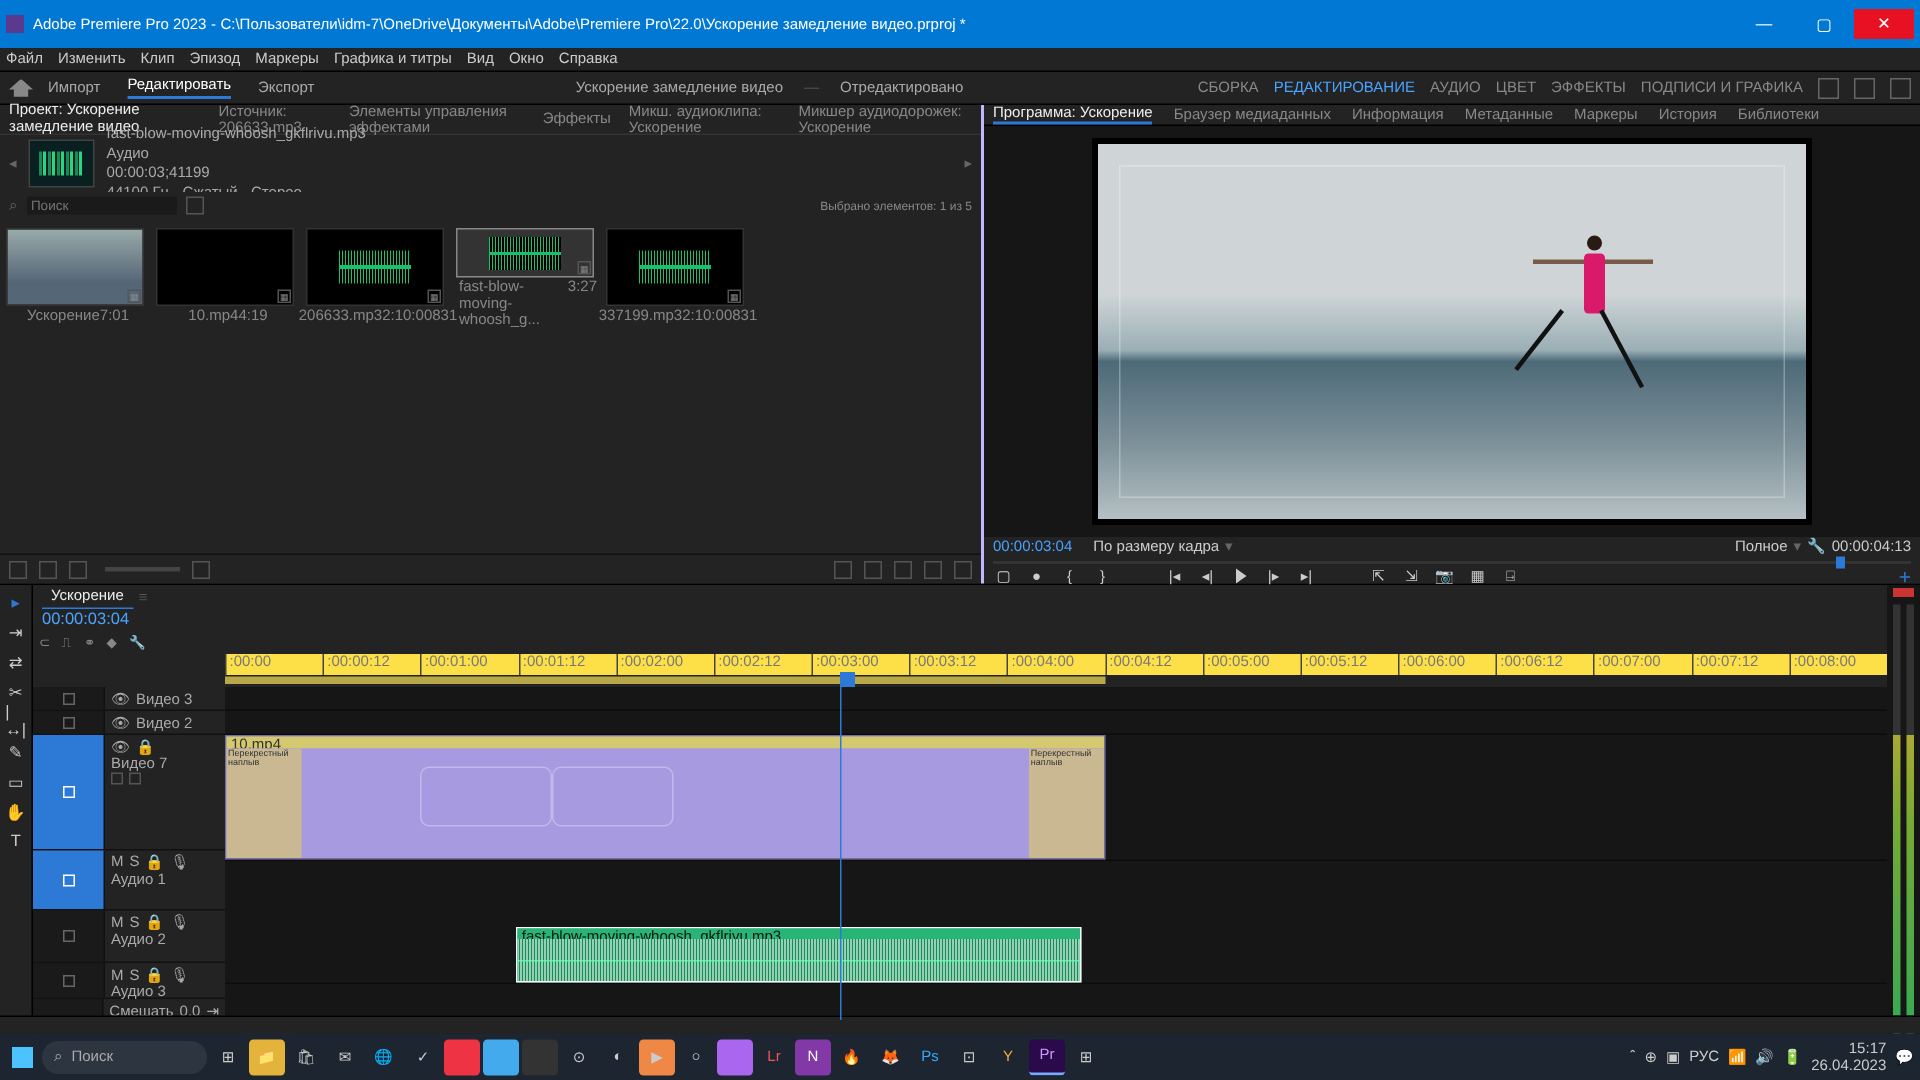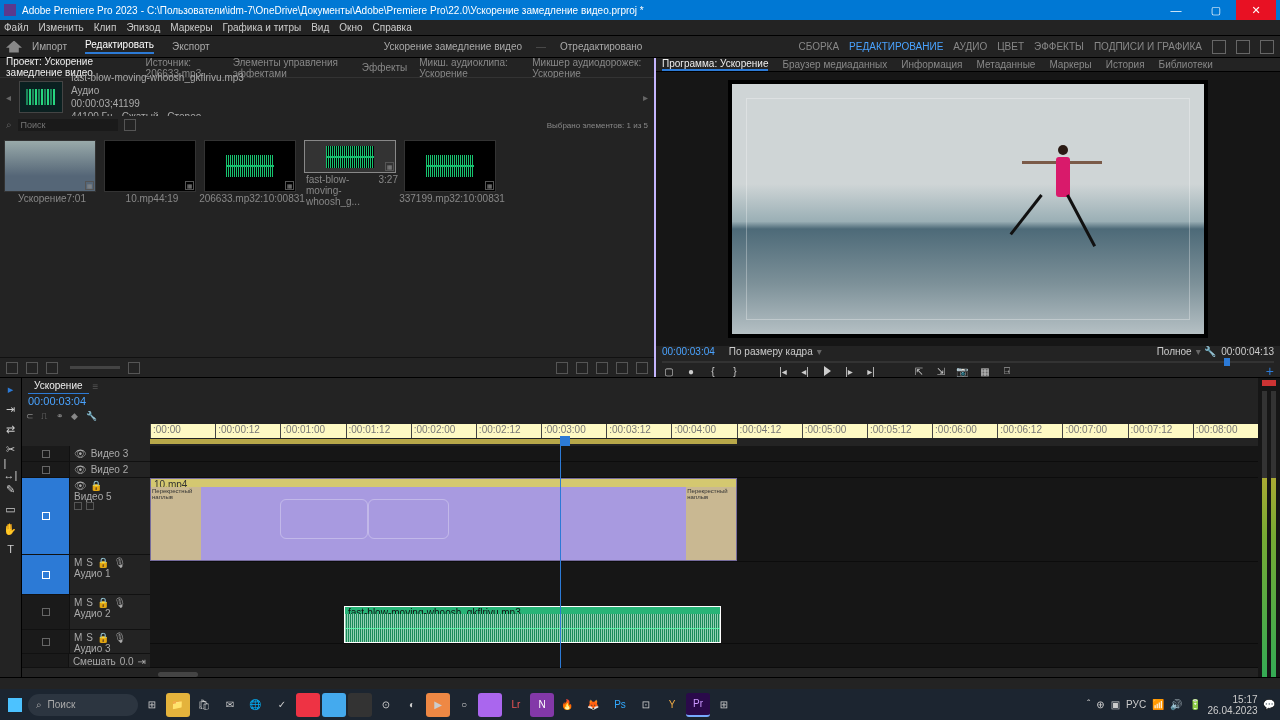--- a/index.html
+++ b/index.html
@@ -1,18 +1,18 @@
 <!DOCTYPE html>
 <html><head>
 <meta charset="utf-8">
 <style>
 *{margin:0;padding:0;box-sizing:border-box;font-family:'Segoe UI',Tahoma,sans-serif;font-size:10px;user-select:none}
 body{background:#1e1e1e;color:#ccc;width:1280px;height:720px;overflow:hidden;position:relative}
 
-.titlebar{height:20px;background:#0078d4;display:flex;align-items:center;padding:0 4px;color:#fff;font-size:9px}
+.titlebar{height:32px;background:#0078d4;display:flex;align-items:center;padding:0 4px;color:#fff;font-size:9px}
 .titlebar .icon{width:12px;height:12px;background:#5a3a8e;margin-right:6px}
 .titlebar .spacer{flex:1}
 .titlebar .winbtn{width:40px;text-align:center;font-size:11px}
 .titlebar .close{background:#e81123;height:20px;line-height:20px}
 
 .menubar{height:16px;background:#232323;display:flex;align-items:center;padding:0 4px;gap:10px;font-size:9px;color:#ccc;border-bottom:1px solid #000}
 .menubar span{cursor:pointer}
 .topbar{height:22px;background:#232323;display:flex;align-items:center;padding:0 6px;border-bottom:1px solid #000}
 .topbar .home{width:16px;height:12px;background:#888;margin-right:10px;clip-path:polygon(50% 0,100% 60%,80% 60%,80% 100%,20% 100%,20% 60%,0 60%)}
 .topbar .item{margin-right:18px;font-size:10px;color:#aaa;cursor:pointer}
@@ -94,21 +94,21 @@
 .tl-head{height:14px;display:flex}
 .tl-head .left{width:128px;background:#232323;display:flex;align-items:center;padding:0 6px}
 .tl-head .tc{color:#4aa3ff;font-size:11px}
 .tl-head .right{flex:1;background:#232323}
 .tl-toolbar{height:16px;display:flex}
 .tl-toolbar .left{width:128px;display:flex;align-items:center;gap:5px;padding:0 4px;background:#232323}
 .tl-toolbar .ti{width:10px;height:10px;color:#888;font-size:9px}
 .tl-toolbar .right{flex:1;background:#232323}
 .ruler{height:14px;display:flex}
 .ruler .left{width:128px;background:#232323}
-.ruler .right{flex:1;background:#fef9c3;display:flex;font-size:7px;color:#777;position:relative}
+.ruler .right{flex:1;background:#fde047;display:flex;font-size:7px;color:#777;position:relative}
 .ruler .tick{flex:1;border-left:1px solid #444;padding-left:2px}
 .workarea{height:8px;display:flex}
 .workarea .left{width:128px;background:#232323}
 .workarea .right{flex:1;background:#232323;position:relative}
 .workarea .bar{position:absolute;left:0;top:1px;height:5px;width:53%;background:#b8a849}
 .workarea .playhead{position:absolute;left:37%;top:-2px;width:10px;height:10px;background:#2c7ad6}
 .tracks{flex:1;display:flex;overflow:hidden}
 .trackheads{width:128px;background:#232323;display:flex;flex-direction:column}
 .th{display:flex;border-bottom:1px solid #111}
 .th.v3{height:16px}
@@ -465,21 +465,21 @@
         <div class="th v1">
             <div class="patch on">
               <div class="sq" style="border-color:#fff"></div>
             </div>
             <div class="ctrl">
               <div class="row">
                 <span>👁</span>
                 <span>🔒</span>
               </div>
               <div class="row">
-                <span>Видео 5</span>
+                <span>Видео 7</span>
               </div>
               <div class="row">
                 <span class="ic"></span>
                 <span class="ic"></span>
               </div>
             </div>
           </div>
         <div class="th a1">
             <div class="patch on">
               <div class="sq" style="border-color:#fff"></div>

